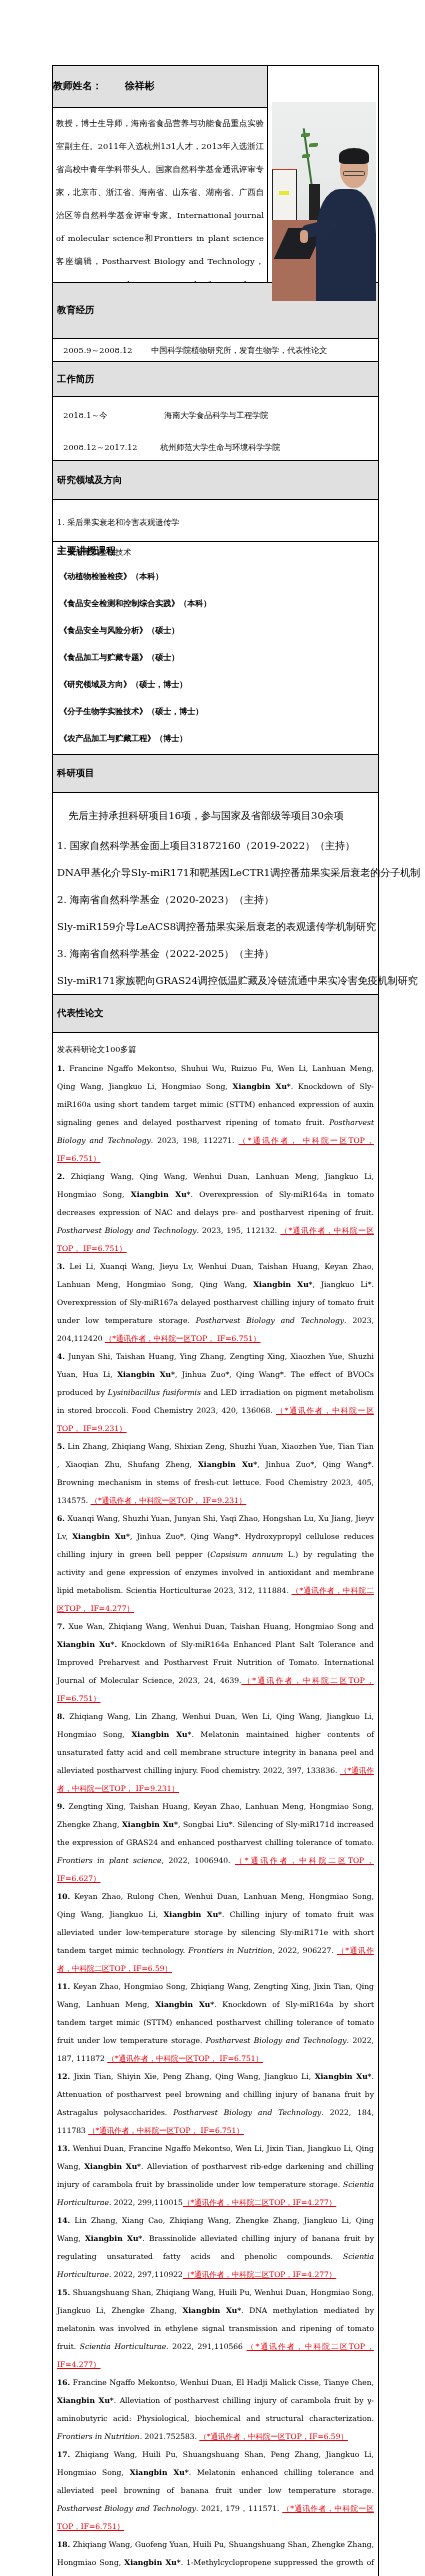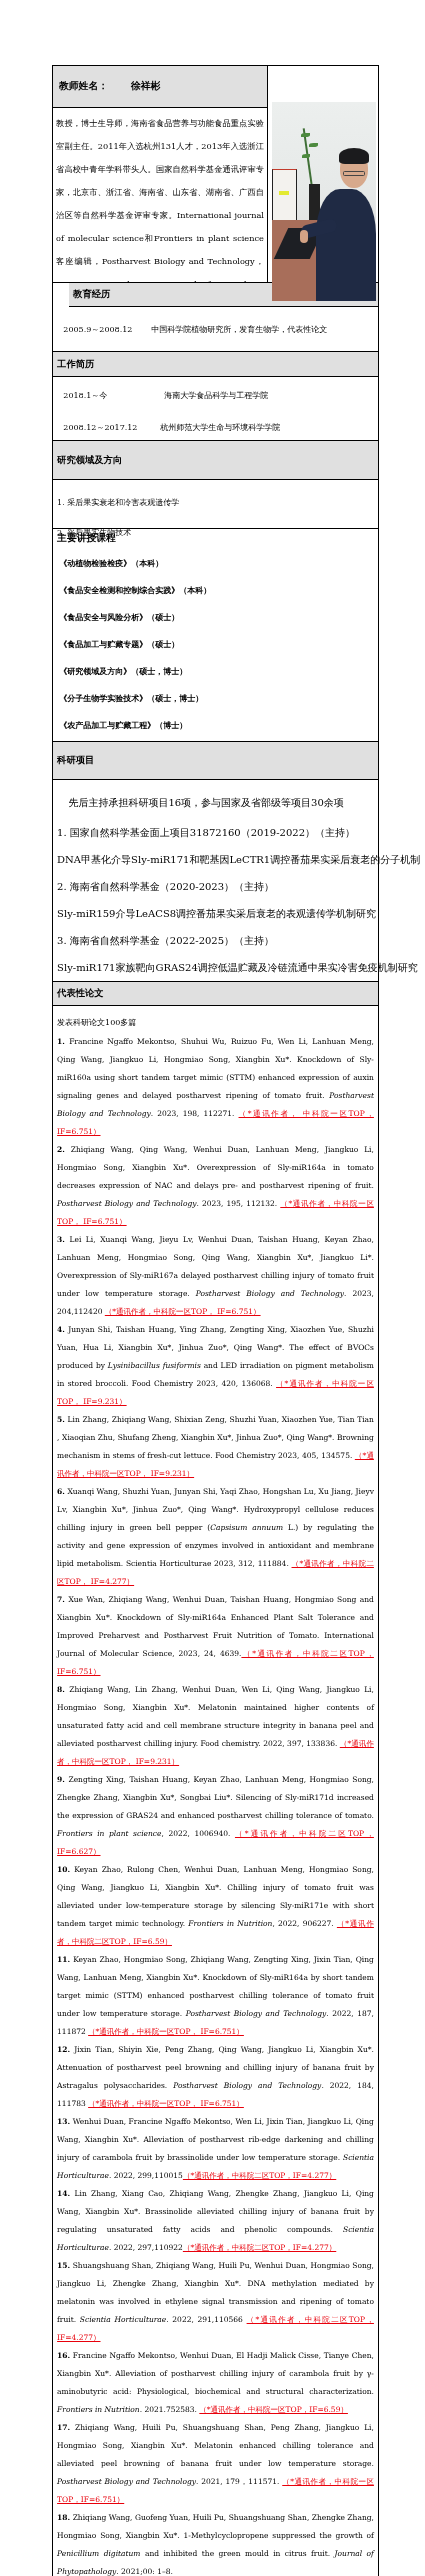--- a/index.html
+++ b/index.html
@@ -3,56 +3,56 @@
 <meta charset="utf-8">
 <style>
   html, body { margin: 0; padding: 0; background: #ffffff; }
   body { width: 426px; height: 3617px; position: relative; font-family: "DejaVu Serif", "Liberation Serif", serif; color: #000; }
   .sheet { position: absolute; left: 52px; top: 65px; width: 327px; border: 0.5px solid #000; box-sizing: border-box; }
   .row { border-bottom: 0.5px solid #000; box-sizing: border-box; }
   .row:last-child { border-bottom: none; }
   .hdr { background: #e0e0e0; font-weight: bold; font-size: 9.3px; padding: 0 4.1px; display: flex; align-items: center; }
   .top { display: flex; border-bottom: 0.5px solid #000; }
   .top-left { width: 215px; border-right: 0.5px solid #000; box-sizing: border-box; }
-  .name-hdr { height: 42px; background: #e0e0e0; border-bottom: 0.5px solid #000; display: flex; align-items: center; padding-left: 6px; font-size: 9.8px; font-weight: bold; box-sizing: border-box; }
+  .name-hdr { height: 42px; background: #e0e0e0; border-bottom: 0.5px solid #000; display: flex; align-items: center; padding-left: 0; font-size: 9.8px; font-weight: bold; box-sizing: border-box; }
   .name-hdr .nm { margin-left: 23px; }
   .bio { padding: 4.1px 3.1px 2.1px 3.1px; font-size: 8.2px; line-height: 23px; text-align: justify; height: 174px; overflow: hidden; box-sizing: border-box; }
   .top-right { flex: 1; position: relative; }
   .photo { position: absolute; left: 4.1px; top: 36px; width: 104px; height: 199px; background: linear-gradient(180deg,#ecefee 0%,#e6e9e8 45%,#d9d7d4 100%); overflow: hidden; }
   .photo .plant-stem { position: absolute; left: 35px; top: 26px; width: 2.1px; height: 62px; background: #3f6f36; transform: rotate(-8deg); }
   .photo .plant-leaf { position: absolute; background: #4d8a3f; border-radius: 50% 0; }
   .photo .pot { position: absolute; left: 37px; top: 82px; width: 11.3px; height: 41px; background: #222; }
   .photo .monitor { position: absolute; left: 0; top: 67px; width: 25px; height: 62px; background: #f3f2ee; border: 1.5px solid #222; border-top-color: #c23a2b; box-sizing: border-box; }
   .photo .monitor-hl { position: absolute; left: 6.2px; top: 20.6px; width: 9.3px; height: 4.1px; background: #e3ea31; }
   .photo .desk { position: absolute; left: 0; top: 118px; width: 52px; height: 81px; background: #a86e5a; }
   .photo .keyboard { position: absolute; left: 9.3px; top: 126px; width: 36px; height: 31px; background: #1d1f24; transform: skewX(-25deg); }
   .photo .head { position: absolute; left: 68px; top: 49px; width: 28px; height: 37px; background: #d7a98c; border-radius: 45% 45% 48% 48%; }
   .photo .hair { position: absolute; left: 67px; top: 46px; width: 30px; height: 15.5px; background: #1b1b1d; border-radius: 50% 50% 20% 20%; }
   .photo .glasses { position: absolute; left: 71px; top: 69px; width: 21.6px; height: 4.6px; border: 1px solid #444; border-radius: 1.5px; box-sizing: border-box; }
   .photo .body { position: absolute; left: 44px; top: 87px; width: 60px; height: 113px; background: #1f2a44; border-radius: 40% 40% 0 0; }
   .photo .arm { position: absolute; left: 29px; top: 120px; width: 36px; height: 13.4px; background: #202b46; border-radius: 6.2px; transform: rotate(-14deg); }
   .photo .hand { position: absolute; left: 28px; top: 128px; width: 8.2px; height: 13.4px; background: #d3a285; border-radius: 4.1px; }
 
-  .edu { height: 45px; display: flex; align-items: center; padding-left: 10.3px; font-size: 8px; }
+  .edu { height: 23px; display: flex; align-items: center; padding-left: 10.3px; font-size: 8px; }
   .edu .dt { width: 88px; }
   .work { padding: 2.1px 0 0 10.3px; font-size: 8px; height: 64px; box-sizing: border-box; }
   .work .ln { display: flex; height: 32px; align-items: center; }
   .work .ln .dt { width: 101px; }
   .work .ln.b .dt { width: 97px; }
-  .research { padding: 7.2px 4.1px 0 4.1px; font-size: 8px; height: 49px; box-sizing: border-box; }
+  .research { padding: 7.2px 4.1px 0 4.1px; font-size: 8px; height: 42px; box-sizing: border-box; }
   .research .ln { height: 30px; display: flex; align-items: center; }
   .courses-hdr { font-weight: bold; font-size: 9.8px; padding: 2.6px 4.1px 0 4.1px; height: 20.6px; box-sizing: border-box; }
   .courses { padding: 0 4.1px 2.1px 6.2px; font-size: 8px; line-height: 27px; font-weight: bold; }
   .projects { padding: 7.2px 4.1px 0 4.1px; font-size: 10px; }
   .projects .intro { padding-left: 11.3px; height: 32px; line-height: 32px; }
   .projects .ln { height: 27px; line-height: 27px; white-space: nowrap; }
   .papers { padding: 7.2px 4.1px 3.1px 4.1px; font-size: 7.5px; line-height: 18px; text-align: justify; }
   .papers .intro { font-size: 8px; line-height: 19.6px; }
   .paper .num { font-weight: bold; }
-  .paper b { font-weight: normal; }
+  .paper b { font-weight: bold; }
   .paper i { font-style: italic; }
   .paper .note { color: #e8000b; text-decoration: underline; text-decoration-color: #e8000b; }
 </style>
 </head>
 <body>
 
 <div class="sheet">
 
   <div class="top">
     <div class="top-left">
@@ -77,29 +77,29 @@
         <div class="body"></div>
         <div class="arm"></div>
         <div class="hand"></div>
         <div class="head"></div>
         <div class="hair"></div>
         <div class="glasses"></div>
       </div>
     </div>
   </div>
 
-  <div class="row hdr" style="height:24px;margin-left:16px;">
+  <div class="row hdr" style="height:56px;">
     <span>教育经历</span>
   </div>
   <div class="row edu">
     <span class="dt">2005.9～2008.12</span>
     <span>中国科学院植物研究所，发育生物学，代表性论文</span>
   </div>
 
-  <div class="row hdr" style="height:25px;">
+  <div class="row hdr" style="height:35px;">
     <span>工作简历</span>
   </div>
   <div class="row work">
     <div class="ln">
       <span class="dt">2018.1～今</span>
       <span>海南大学食品科学与工程学院</span>
     </div>
     <div class="ln b">
       <span class="dt">2008.12～2017.12</span>
       <span>杭州师范大学生命与环境科学学院</span>
@@ -133,21 +133,21 @@
   <div class="row projects">
     <div class="intro">先后主持承担科研项目16项，参与国家及省部级等项目30余项</div>
     <div class="ln">1.  国家自然科学基金面上项目31872160（2019-2022）（主持）</div>
     <div class="ln">DNA甲基化介导Sly-miR171和靶基因LeCTR1调控番茄果实采后衰老的分子机制</div>
     <div class="ln">2.  海南省自然科学基金（2020-2023）（主持）</div>
     <div class="ln">Sly-miR159介导LeACS8调控番茄果实采后衰老的表观遗传学机制研究</div>
     <div class="ln">3.  海南省自然科学基金（2022-2025）（主持）</div>
     <div class="ln">Sly-miR171家族靶向GRAS24调控低温贮藏及冷链流通中果实冷害免疫机制研究</div>
   </div>
 
-  <div class="row hdr" style="height:24px;">
+  <div class="row hdr" style="height:38px;">
     <span>代表性论文</span>
   </div>
   <div class="row papers">
     <div class="intro">发表科研论文100多篇</div>
     <div id="papers-container">
         <div class="paper"><span class="num">1.</span> <span>Francine Ngaffo Mekontso, Shuhui Wu, Ruizuo Fu, Wen Li, Lanhuan Meng, Qing Wang, Jiangkuo Li, Hongmiao Song, </span><b>Xiangbin Xu*</b><span>. Knockdown of Sly-miR160a using short tandem target mimic (STTM) enhanced expression of auxin signaling genes and delayed postharvest ripening of tomato fruit. </span><i>Postharvest Biology and Technology</i><span>. 2023, 198, 112271. </span><span class="note">（*通讯作者， 中科院一区TOP，IF=6.751）</span></div>
         <div class="paper"><span class="num">2.</span> <span>Zhiqiang Wang, Qing Wang, Wenhui Duan, Lanhuan Meng, Jiangkuo Li, Hongmiao Song, </span><b>Xiangbin Xu*</b><span>. Overexpression of Sly-miR164a in tomato decreases expression of NAC and delays pre- and postharvest ripening of fruit. </span><i>Postharvest Biology and Technology</i><span>. 2023, 195, 112132. </span><span class="note">（*通讯作者，中科院一区TOP， IF=6.751）</span></div>
         <div class="paper"><span class="num">3.</span> <span>Lei Li, Xuanqi Wang, Jieyu Lv, Wenhui Duan, Taishan Huang, Keyan Zhao, Lanhuan Meng, Hongmiao Song, Qing Wang, </span><b>Xiangbin Xu*</b><span>, Jiangkuo Li*. Overexpression of Sly-miR167a delayed postharvest chilling injury of tomato fruit under low temperature storage. </span><i>Postharvest Biology and Technology</i><span>. 2023, 204,112420 </span><span class="note">（*通讯作者，中科院一区TOP， IF=6.751）</span></div>
         <div class="paper"><span class="num">4.</span> <span>Junyan Shi, Taishan Huang, Ying Zhang, Zengting Xing, Xiaozhen Yue, Shuzhi Yuan, Hua Li, </span><b>Xiangbin Xu*</b><span>, Jinhua Zuo*, Qing Wang*. The effect of BVOCs produced by </span><i>Lysinibacillus fusiformis</i><span> and LED irradiation on pigment metabolism in stored broccoli. Food Chemistry 2023, 420, 136068. </span><span class="note">（*通讯作者，中科院一区TOP， IF=9.231）</span></div>
         <div class="paper"><span class="num">5.</span> <span>Lin Zhang, Zhiqiang Wang, Shixian Zeng, Shuzhi Yuan, Xiaozhen Yue, Tian Tian , Xiaoqian Zhu, Shufang Zheng, </span><b>Xiangbin Xu*</b><span>, Jinhua Zuo*, Qing Wang*. Browning mechanism in stems of fresh-cut lettuce. Food Chemistry 2023, 405, 134575. </span><span class="note">（*通讯作者，中科院一区TOP， IF=9.231）</span></div>

